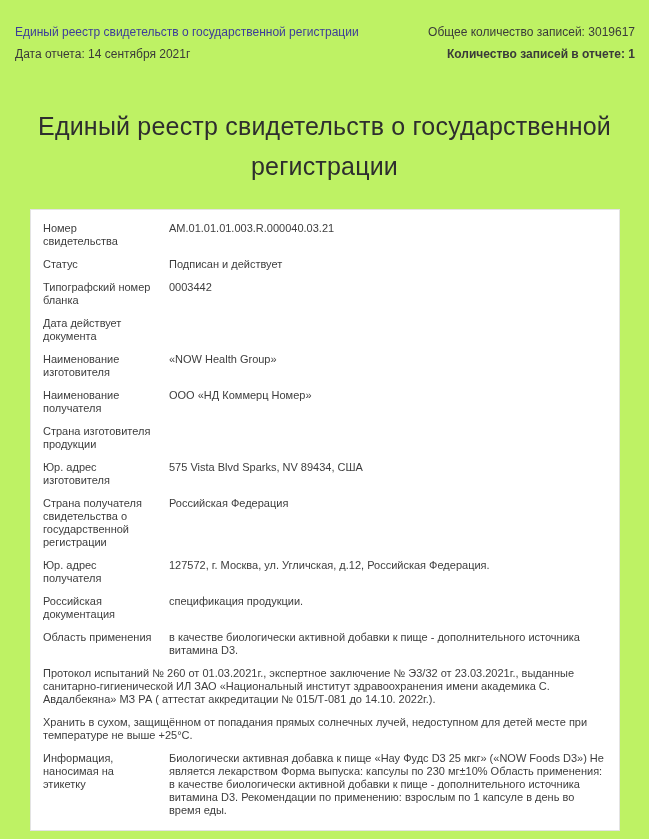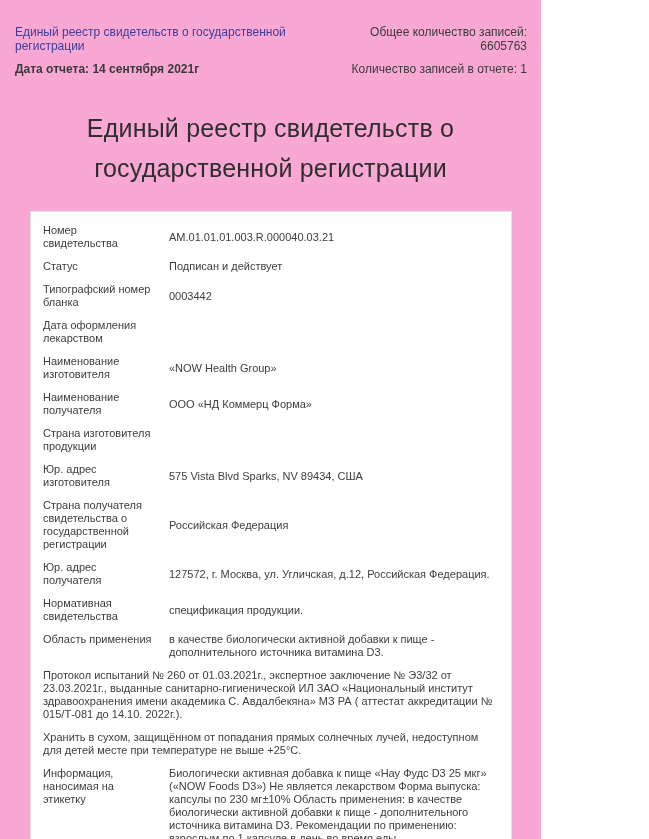--- a/index.html
+++ b/index.html
@@ -3,43 +3,43 @@
 <meta charset="utf-8">
 <style>
   * { margin: 0; padding: 0; box-sizing: border-box; }
   html, body {
     width: 649px; height: 839px;
     background: #ffffff;
     font-family: "Liberation Sans", "DejaVu Sans", sans-serif;
     color: #3a3a3a;
     overflow: hidden;
   }
-  .page { width: 541px; height: 839px; background: #f9a8d4; }
+  .page { width: 649px; height: 839px; background: #bef264; }
 
   
   .top-header {
     display: flex;
     justify-content: space-between;
     align-items: flex-start;
     padding: 25px 14px 0 15px;
     font-size: 12px;
     line-height: 1.2;
   }
   .header-left { text-align: left; }
   .header-right { text-align: right; }
   .registry-link {
     display: block;
     color: #3c3d99;
     text-decoration: none;
     margin-bottom: 8px;
     cursor: pointer;
   }
-  .report-date { color: #3a3a3a; font-weight: bold; }
+  .report-date { color: #3a3a3a; }
   .header-right .meta-line { margin-bottom: 8px; }
-  .header-right .meta-line:last-child { margin-bottom: 0; }
+  .header-right .meta-line:last-child { margin-bottom: 12px; font-weight: bold; }
 
   
   .page-title {
     font-weight: 400;
     font-size: 25px;
     line-height: 1.6;
     text-align: center;
     color: #2e2e2e;
     max-width: 582px;
     margin: 32px auto 0 auto;
@@ -60,40 +60,40 @@
     line-height: 13px;
   }
   .row .label {
     flex: 0 0 110px;
     margin-right: 16px;
     color: #3d3d3d;
   }
   .row .value-wrap {
     flex: 1;
     display: flex;
-    align-items: center;
+    align-items: flex-start;
   }
   .row .value {
     color: #3d3d3d;
     word-wrap: break-word;
     min-width: 0;
   }
 </style>
 </head>
 <body>
 
 <div class="page">
 
   <div class="top-header">
     <div class="header-left">
       <a href="#" class="registry-link" style="color: rgb(60, 61, 153);">Единый реестр свидетельств о государственной регистрации</a>
       <div class="report-date">Дата отчета: 14 сентября 2021г</div>
     </div>
     <div class="header-right">
-      <div class="meta-line">Общее количество записей: 6605763</div>
+      <div class="meta-line">Общее количество записей: 3019617</div>
       <div class="meta-line">Количество записей в отчете: 1</div>
     </div>
   </div>
 
   <h1 class="page-title">Единый реестр свидетельств о государственной регистрации</h1>
 
   <div class="details-table" id="rows-container">
     <div class="row">
       <div class="label">Номер свидетельства</div>
       <div class="value-wrap">
@@ -109,35 +109,35 @@
     </div>
 
     <div class="row">
       <div class="label">Типографский номер бланка</div>
       <div class="value-wrap">
         <div class="value">0003442</div>
       </div>
     </div>
 
     <div class="row">
-      <div class="label">Дата оформления лекарством</div>
+      <div class="label">Дата действует документа</div>
     </div>
 
 
     <div class="row">
       <div class="label">Наименование изготовителя</div>
       <div class="value-wrap">
         <div class="value">«NOW Health Group»</div>
       </div>
     </div>
 
     <div class="row">
       <div class="label">Наименование получателя</div>
       <div class="value-wrap">
-        <div class="value">ООО «НД Коммерц Форма»</div>
+        <div class="value">ООО «НД Коммерц Номер»</div>
       </div>
     </div>
 
     <div class="row">
       <div class="label">Страна изготовителя продукции</div>
       <div class="value-wrap">
         <div class="value"></div>
       </div>
     </div>
 
@@ -156,21 +156,21 @@
     </div>
 
     <div class="row">
       <div class="label">Юр. адрес получателя</div>
       <div class="value-wrap">
         <div class="value">127572, г. Москва, ул. Угличская, д.12, Российская Федерация.</div>
       </div>
     </div>
 
     <div class="row">
-      <div class="label">Нормативная свидетельства</div>
+      <div class="label">Российская документация</div>
       <div class="value-wrap">
         <div class="value">спецификация продукции.</div>
       </div>
     </div>
 
     <div class="row">
       <div class="label">Область применения</div>
       <div class="value-wrap">
         <div class="value">в качестве биологически активной добавки к пище - дополнительного источника витамина D3.</div>
       </div>

